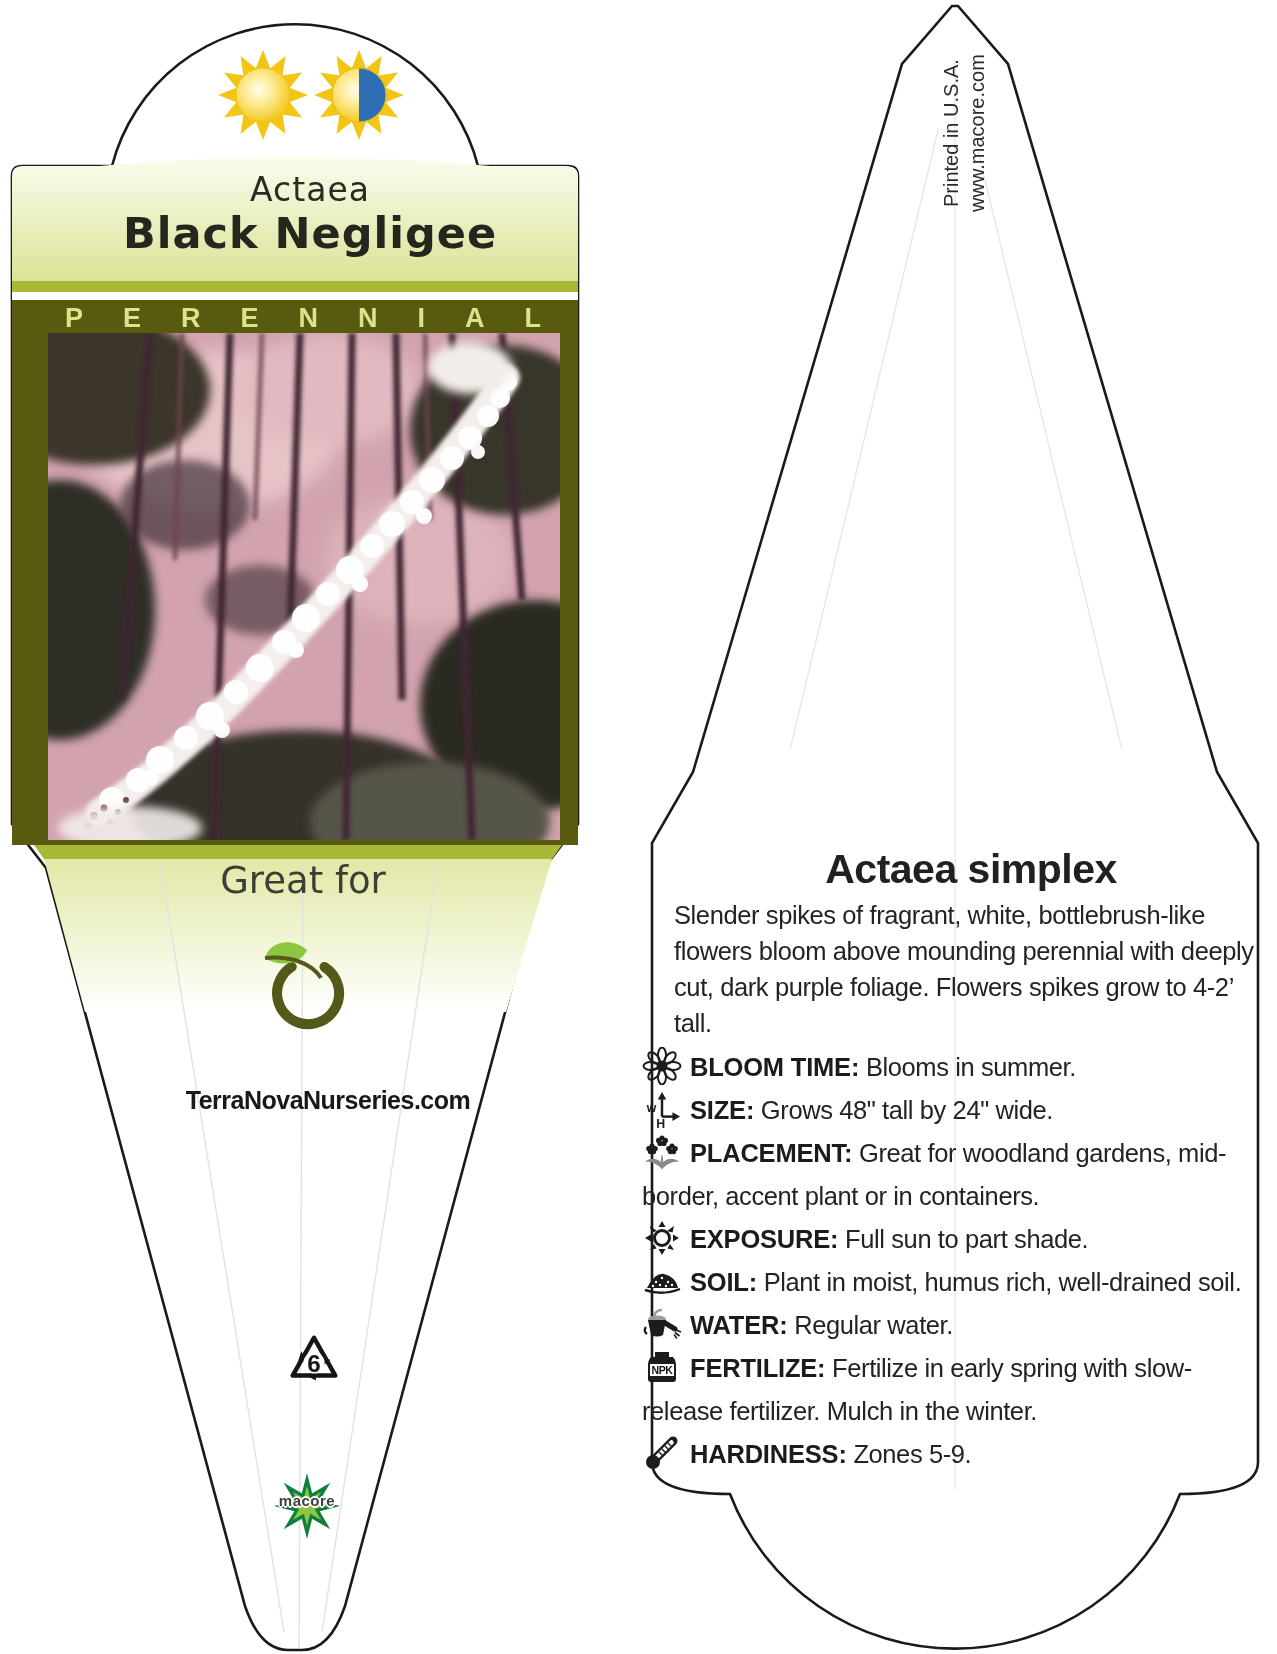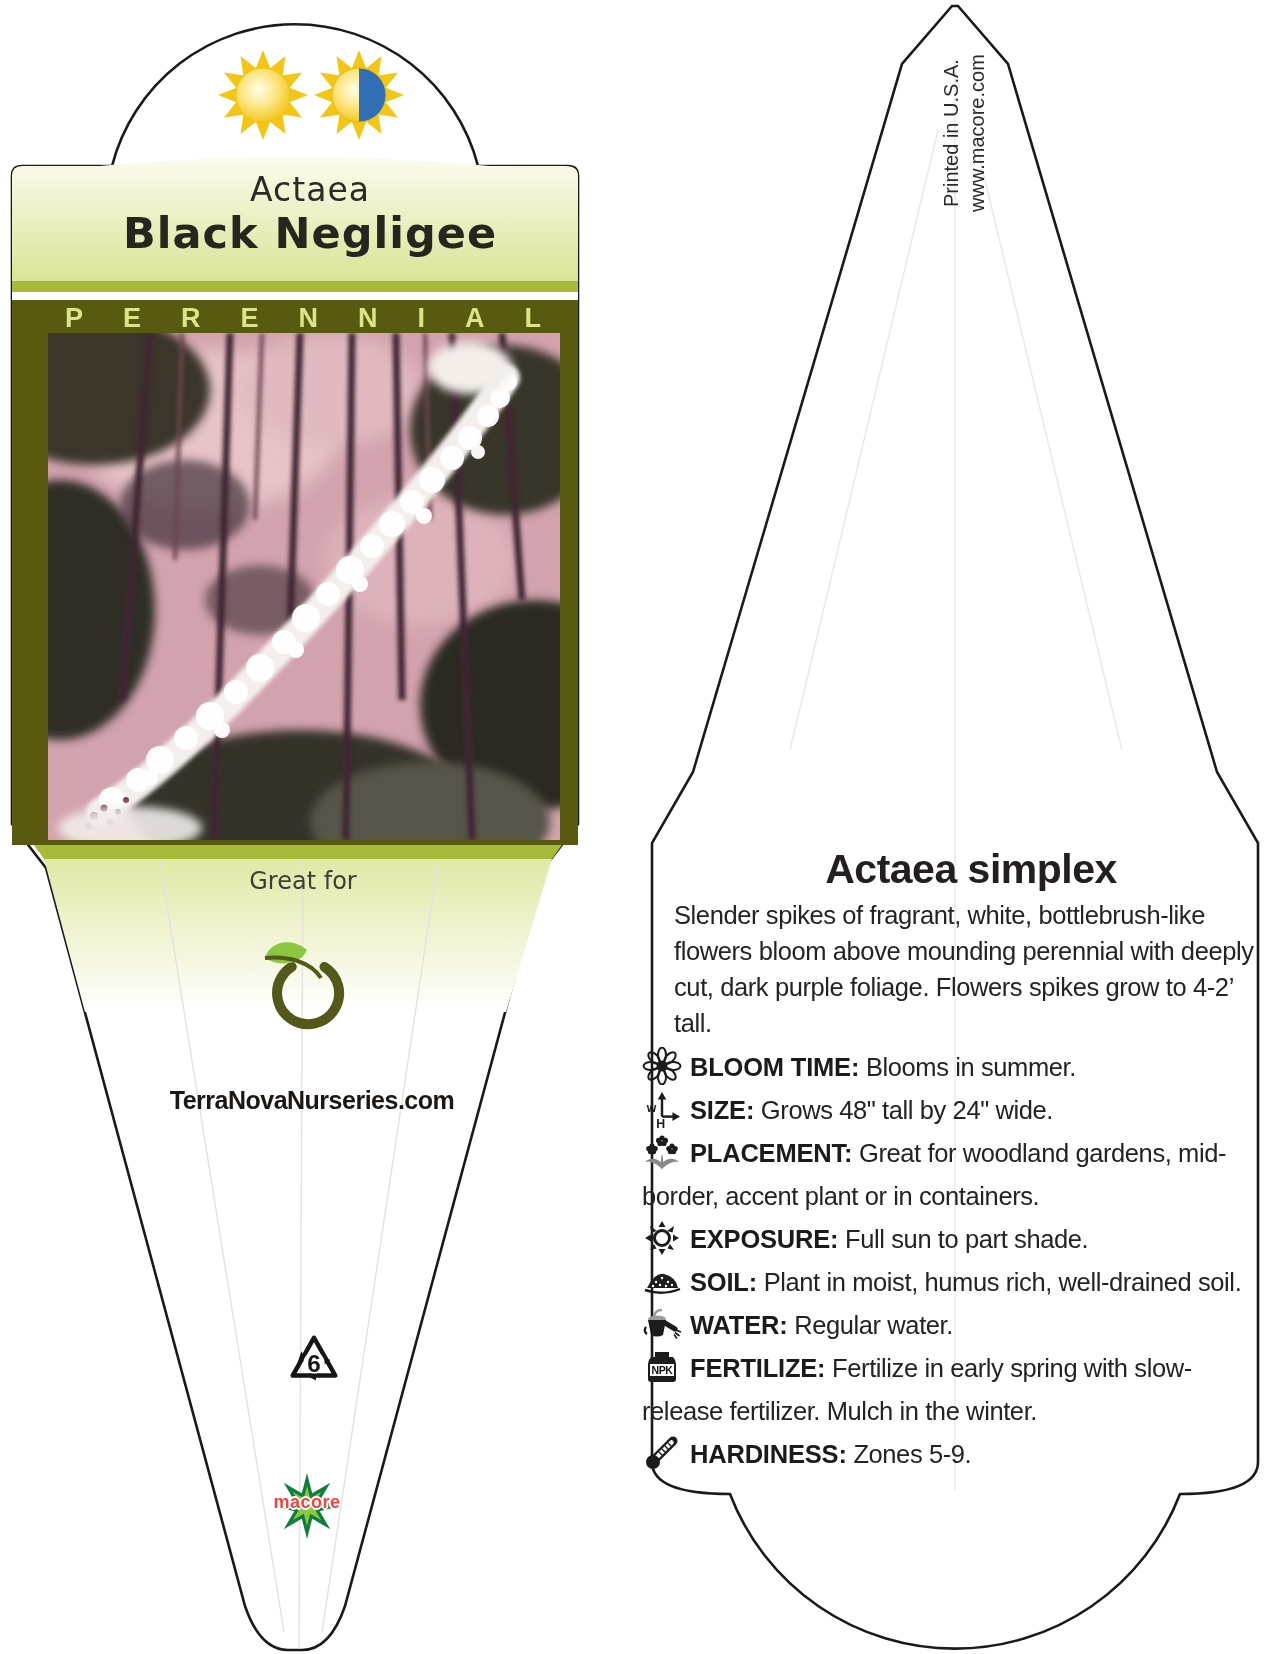--- a/index.html
+++ b/index.html
@@ -8,26 +8,26 @@
   .abs{position:absolute;}
   svg{display:block;}
   
   .genus{left:30px;top:170px;width:560px;text-align:center;font-size:33px;letter-spacing:1px;
          font-family:"DejaVu Sans",sans-serif;color:#2b2b24;}
   .cultivar{left:30px;top:208px;width:560px;text-align:center;font-size:43px;font-weight:bold;
          letter-spacing:1px;font-family:"DejaVu Sans",sans-serif;color:#26261f;}
   .banner{left:25px;top:303px;width:530px;height:30px;line-height:30px;text-align:center;
          font-size:27px;font-weight:bold;letter-spacing:40px;text-indent:40px;color:#dbe488;
          font-family:"Liberation Sans",sans-serif;}
-  .tagline{left:73px;top:862px;width:460px;text-align:center;font-size:24px;line-height:38px;
+  .tagline{left:73px;top:862px;width:460px;text-align:center;font-size:37px;line-height:38px;
          color:#3d3e34;font-family:"DejaVu Sans",sans-serif;}
-  .website{left:32px;top:1086px;width:560px;text-align:center;font-size:25px;font-weight:bold;
+  .website{left:48px;top:1086px;width:560px;text-align:center;font-size:25px;font-weight:bold;
          color:#1b1715;letter-spacing:-0.5px;}
-  .brandword{left:227px;top:1492px;width:160px;text-align:center;font-size:18px;font-weight:bold;
-         color:#ef4444;letter-spacing:0.5px;
+  .brandword{left:227px;top:1492px;width:160px;text-align:center;font-size:15px;font-weight:bold;
+         color:#404040;letter-spacing:0.5px;
          text-shadow:-2px 0 #fff,2px 0 #fff,0 -2px #fff,0 2px #fff,-1px -1px #fff,1px 1px #fff,1px -1px #fff,-1px 1px #fff;}
   
   .vert{position:absolute;transform-origin:0 0;transform:rotate(-90deg);white-space:nowrap;
         font-size:20px;color:#2a2a2a;}
   .bot-name{left:676px;top:846px;width:590px;text-align:center;font-size:41px;font-weight:bold;
         color:#231f20;letter-spacing:-0.5px;}
   .back-text{font-size:25.5px;letter-spacing:-0.4px;color:#262223;}
   .descr{left:674px;top:897px;width:582px;line-height:36px;}
   .attrs{left:642px;top:1046px;width:622px;}
   .attrs p{margin:0;line-height:43px;}

